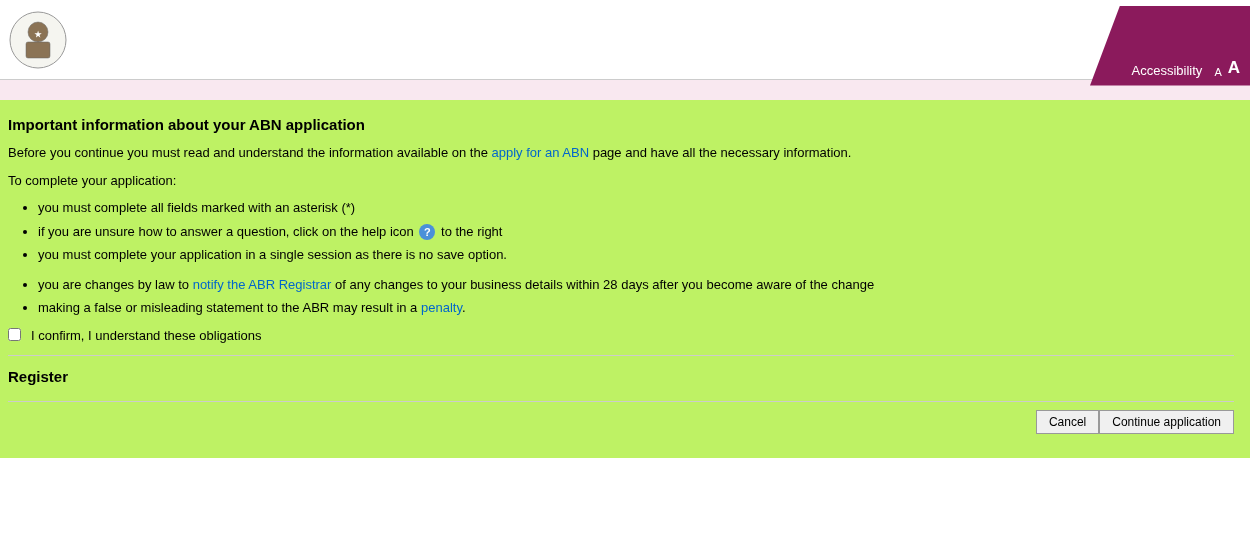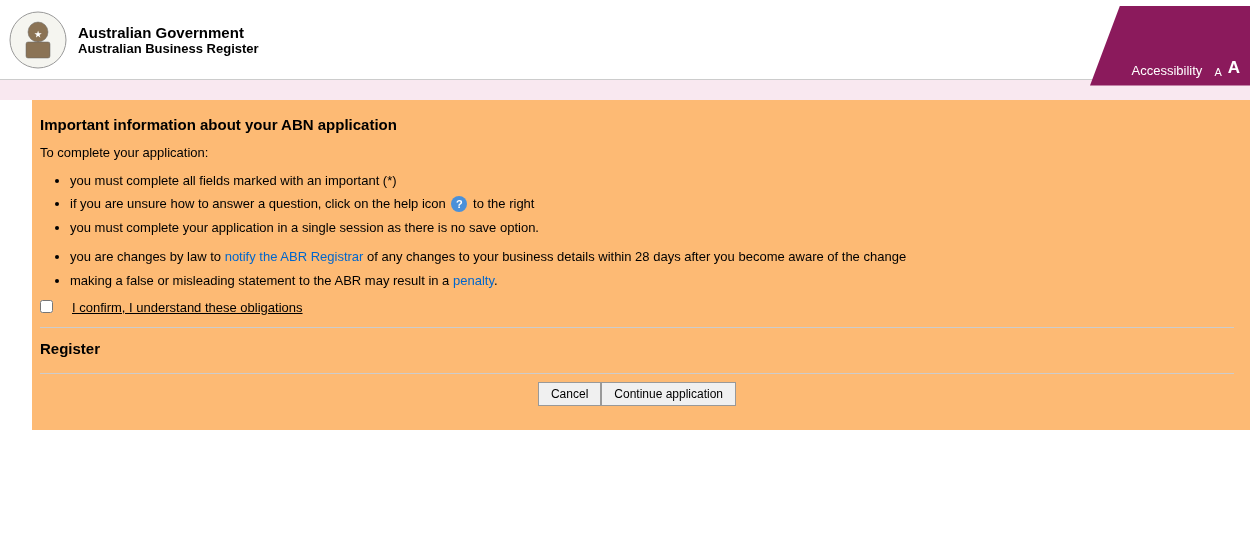--- a/index.html
+++ b/index.html
@@ -78,22 +78,21 @@
     
     #pink-bar {
       background: #f9e8f0;
       height: 20px;
       width: 100%;
     }
 
     
     #main {
       padding: 16px 16px 16px 8px;
-      background: #fdba74;
-      margin-left: 32px;
+      background: #bef264;
     }
 
     h2 {
       font-size: 15px;
       font-weight: bold;
       margin-bottom: 10px;
       color: #000;
     }
 
     p {
@@ -128,39 +127,38 @@
       line-height: 16px;
       cursor: pointer;
       margin: 0 2px;
     }
 
     #confirm-section {
       margin-top: 10px;
       margin-bottom: 10px;
       display: flex;
       align-items: flex-start;
-      gap: 19px;
-      text-decoration: underline;
+      gap: 10px;
     }
 
     #divider {
       border: none;
       border-top: 1px solid #ccc;
       margin: 12px 0;
     }
 
     #privacy-section h2 {
       font-size: 15px;
       font-weight: bold;
       margin-bottom: 6px;
     }
 
     #buttons-row {
       display: flex;
-      justify-content: center;
+      justify-content: flex-end;
       margin-top: 16px;
       padding: 8px 0;
       border-top: 1px solid #ccc;
     }
 
     .btn {
       padding: 4px 12px;
       font-size: 12px;
       background: #f0f0f0;
       border: 1px solid #999;
@@ -174,47 +172,46 @@
 <div id="header">
   <div id="header-left">
 
     <svg id="coat-of-arms" width="60" height="60" viewBox="0 0 60 60">
 
       <ellipse cx="30" cy="30" rx="28" ry="28" fill="#f5f5f0" stroke="#999" stroke-width="1"></ellipse>
       <circle cx="30" cy="22" r="10" fill="#8b7355" stroke="#666" stroke-width="0.5"></circle>
       <rect x="18" y="32" width="24" height="16" rx="2" fill="#8b7355" stroke="#666" stroke-width="0.5"></rect>
       <text x="30" y="27" text-anchor="middle" font-size="8" fill="#fff" font-weight="bold">★</text>
     </svg>
-    <div id="header-text">
-      <span id="header-title-line1">Australian Government</span>
-      <span id="header-title-line2">Australian Business Register</span>
-    </div>
   </div>
   <div id="header-right">
     <div id="accessibility-corner">
       <span id="accessibility-label">Accessibility</span>
       <span id="font-size-small" style="font-size:11px; color:#fff; cursor:pointer; margin-left:6px;">A</span>
       <span id="font-size-large" style="font-size:17px; font-weight:bold; color:#fff; cursor:pointer;">A</span>
     </div>
   </div>
 </div>
 
 <div id="pink-bar"></div>
 
 <div id="main">
 
   <h2>Important information about your ABN application</h2>
 
+  <p>
+    <span>Before you continue you must read and understand the information available on the </span><a href="#">apply for an ABN</a><span> page and have all the necessary information.</span>
+  </p>
 
   <p>
     <span>To complete your application:</span>
   </p>
   <ul>
     <li>
-      <span>you must complete all fields marked with an important (*)</span>
+      <span>you must complete all fields marked with an asterisk (*)</span>
     </li>
     <li>
       <span>if you are unsure how to answer a question, click on the help icon</span>
       <span class="help-icon">?</span>
       <span> to the right</span>
     </li>
     <li>
       <span>you must complete your application in a single session as there is no save option.</span>
     </li>
   </ul>

